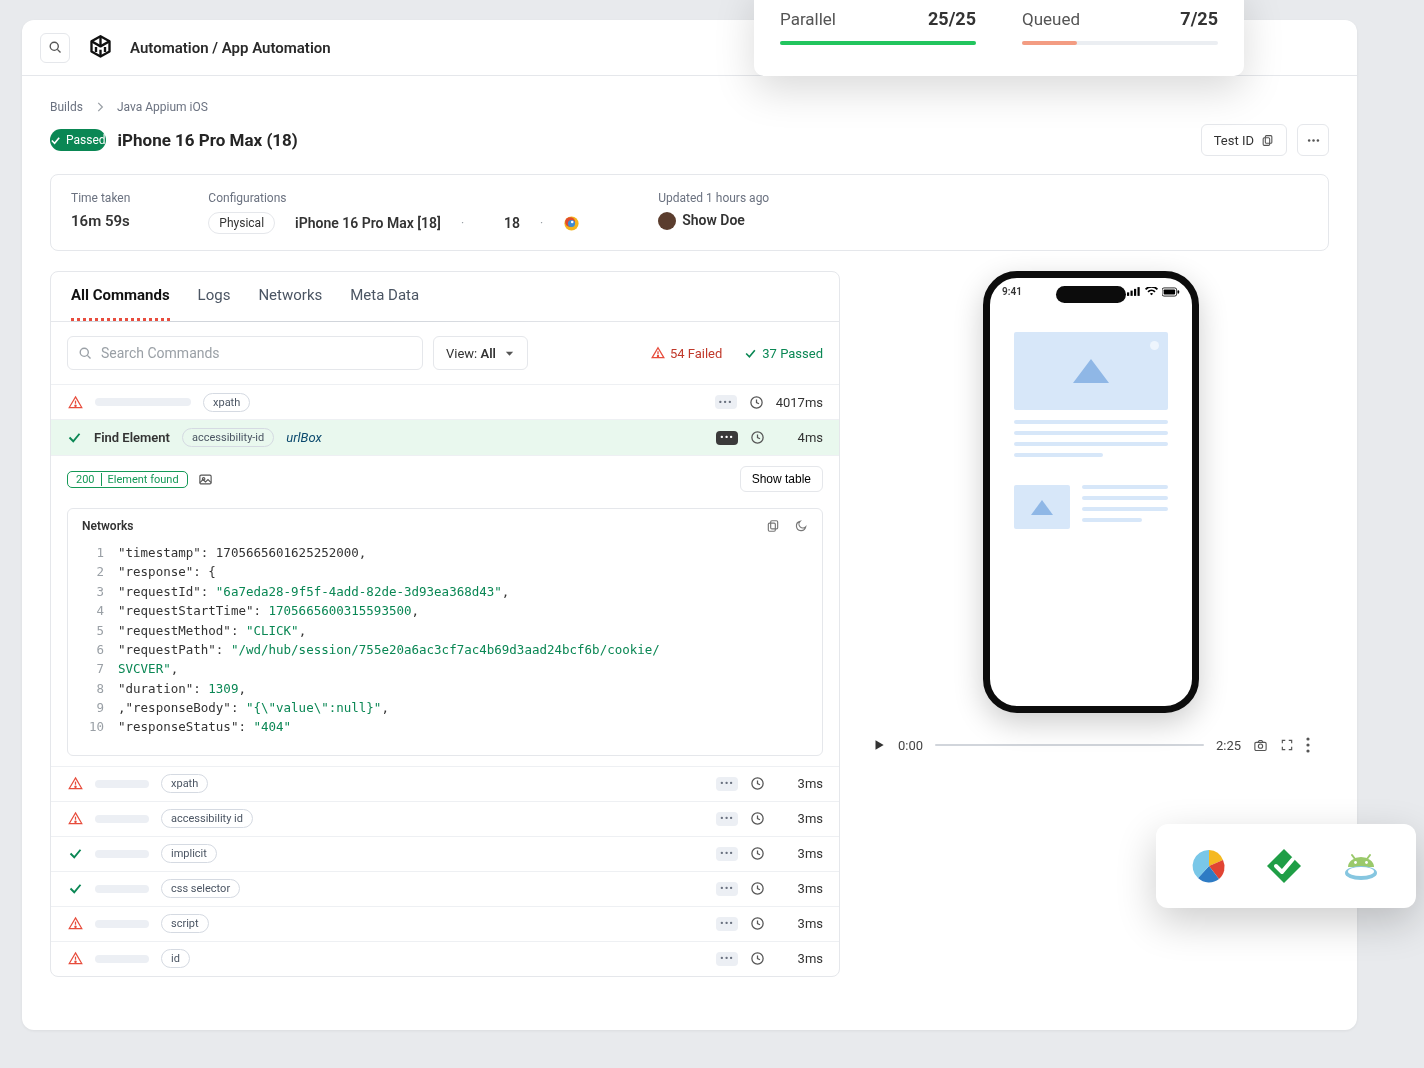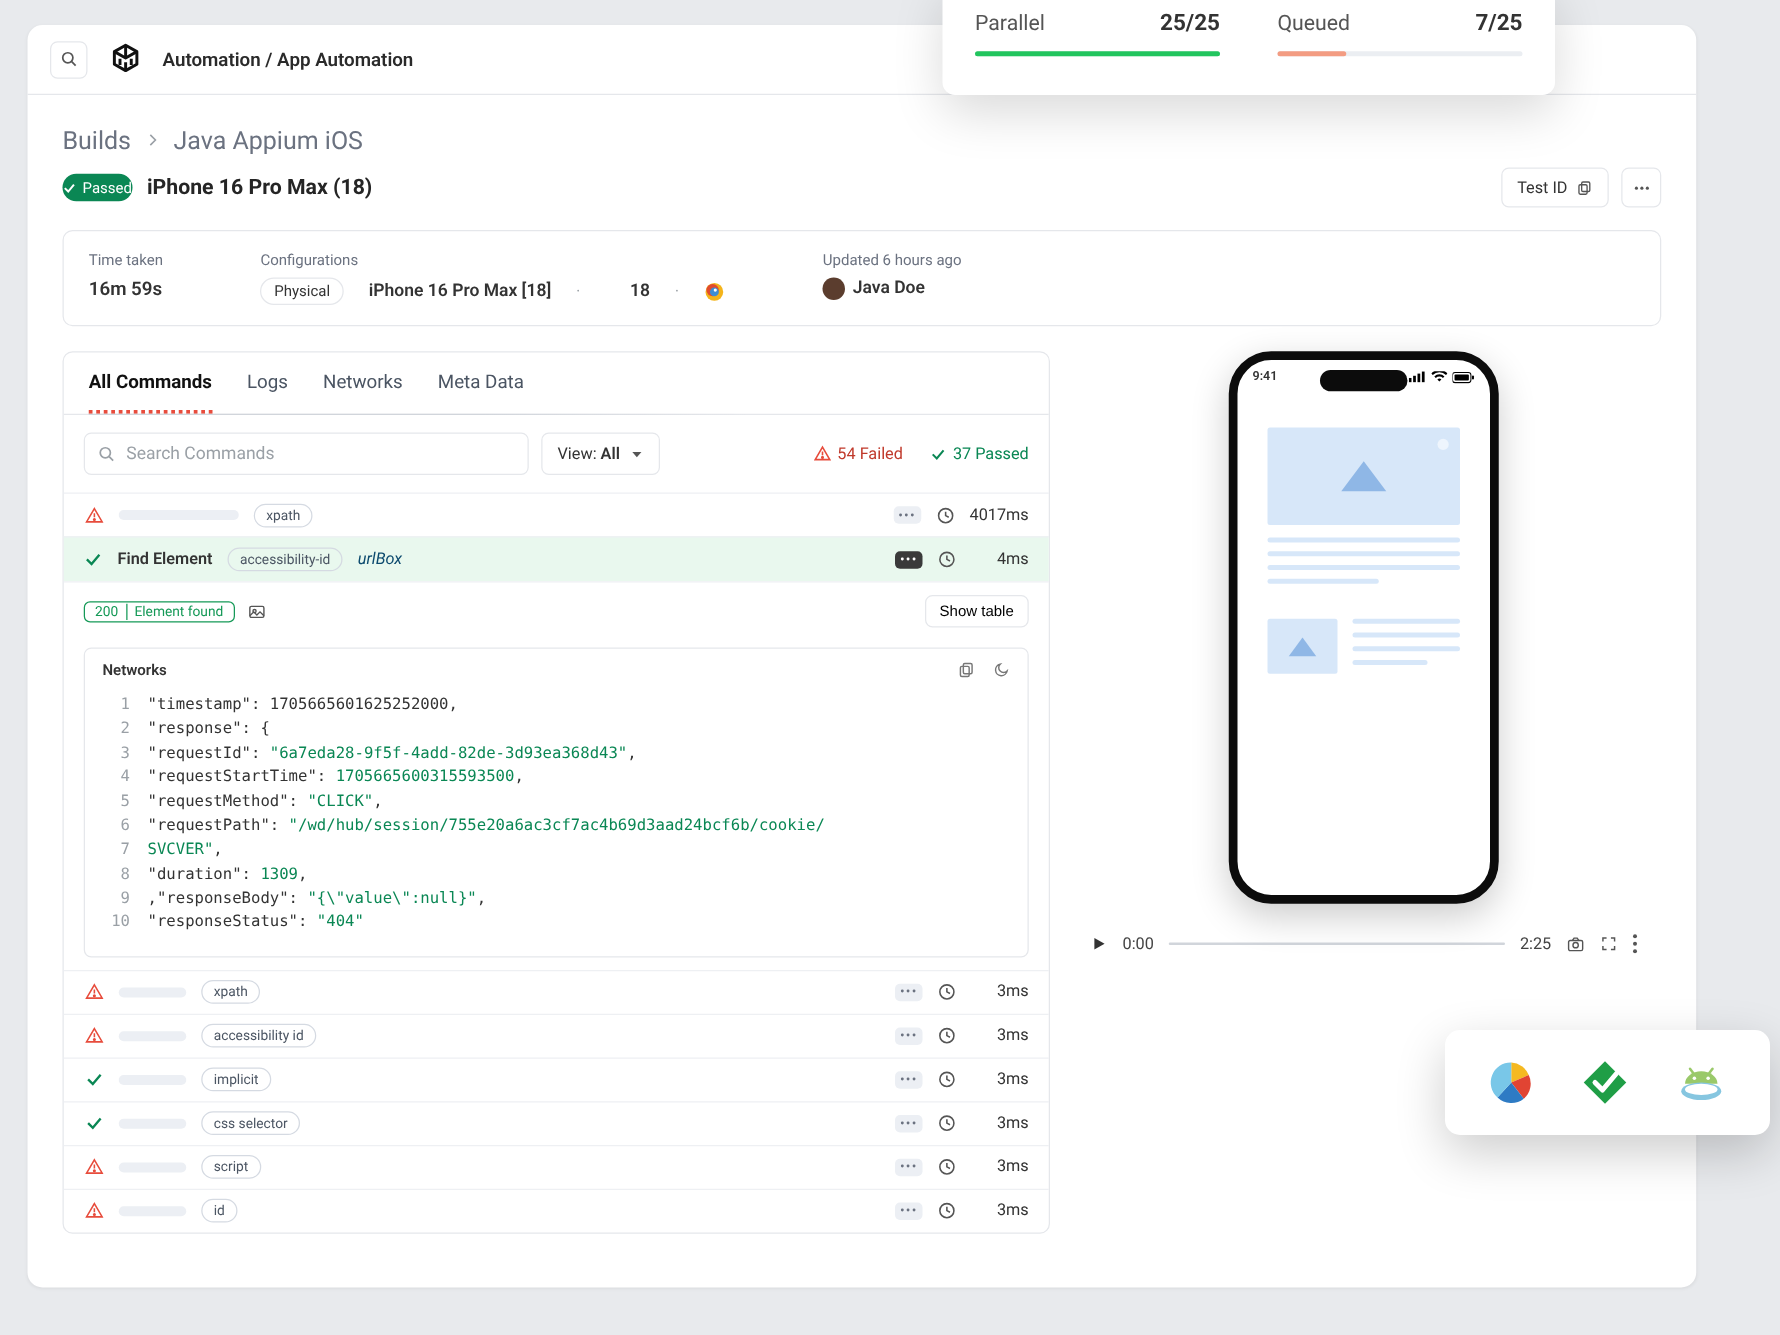--- a/index.html
+++ b/index.html
@@ -12,21 +12,21 @@
 .logo{width:28px;height:28px;display:flex;align-items:center;justify-content:center}
 .bc{font-size:15px;font-weight:600;color:#2a2a2a}
 .float-top{position:absolute;top:-14px;right:180px;width:490px;height:90px;background:#fff;border-radius:10px;box-shadow:0 14px 40px rgba(0,0,0,.15);display:flex;gap:46px;padding:22px 26px}
 .stat{flex:1}
 .stat-head{display:flex;justify-content:space-between;align-items:baseline;margin-bottom:12px}
 .stat-label{font-size:17px;color:#555}
 .stat-val{font-size:18px;font-weight:700}
 .bar{height:4px;background:#ebeef2;border-radius:3px;position:relative}
 .bar-fill{height:100%;border-radius:3px}
 .body{padding:24px 28px}
-.crumbs{display:flex;align-items:center;gap:10px;color:#6b7280;font-size:20px;margin-bottom:10px}
+.crumbs{display:flex;align-items:center;gap:10px;color:#6b7280;font-size:12px;margin-bottom:10px}
 .chev{width:14px;height:14px;display:inline-block}
 .titlerow{display:flex;align-items:center;gap:12px;margin-bottom:18px}
 .badge-pass{background:#0a8754;color:#fff;font-size:12px;padding:4px 0;border-radius:12px;display:inline-flex;align-items:center;gap:5px}
 .title{font-size:17px;font-weight:700;color:#252525}
 .right-icons{margin-left:auto;display:flex;gap:10px}
 .btn-outline{border:1px solid #e5e7eb;background:#fff;border-radius:6px;font-size:13px;color:#333;padding:6px 12px;display:inline-flex;align-items:center;gap:7px}
 .icon-btn{width:32px;height:32px;border:1px solid #e5e7eb;border-radius:6px;background:#fff;display:flex;align-items:center;justify-content:center}
 .meta-box{border:1px solid #e5e7eb;border-radius:8px;padding:16px 20px;display:flex;gap:78px;margin-bottom:20px}
 .meta-label{font-size:12px;color:#6b7280;margin-bottom:7px}
 .meta-val{font-size:15px;font-weight:600}
@@ -162,22 +162,22 @@
             <svg width="17" height="17" viewBox="0 0 24 24">
                 <circle cx="12" cy="12" r="10" fill="#f4b41a"></circle>
                 <circle cx="10" cy="10" r="7" fill="#e04b2e"></circle>
                 <circle cx="12" cy="12" r="5" fill="#3c8dd4"></circle>
                 <circle cx="13" cy="10" r="1.8" fill="#fff"></circle>
               </svg>
           </span>
         </div>
       </div>
       <div>
-        <div class="meta-label">Updated 6 hours ago</div>
-        <div style="font-size:14px;font-weight:600"><span class="avatar"></span><span>Java Doe</span></div>
+        <div class="meta-label">Updated 1 hours ago</div>
+        <div style="font-size:14px;font-weight:600"><span class="avatar"></span><span>Show Doe</span></div>
       </div>
     </div>
 
     <div class="layout">
       <div class="left">
         <div class="tabs-box">
           <div class="tabs">
             <div class="tab active">All Commands</div>
             <div class="tab">Logs</div>
             <div class="tab">Networks</div>

